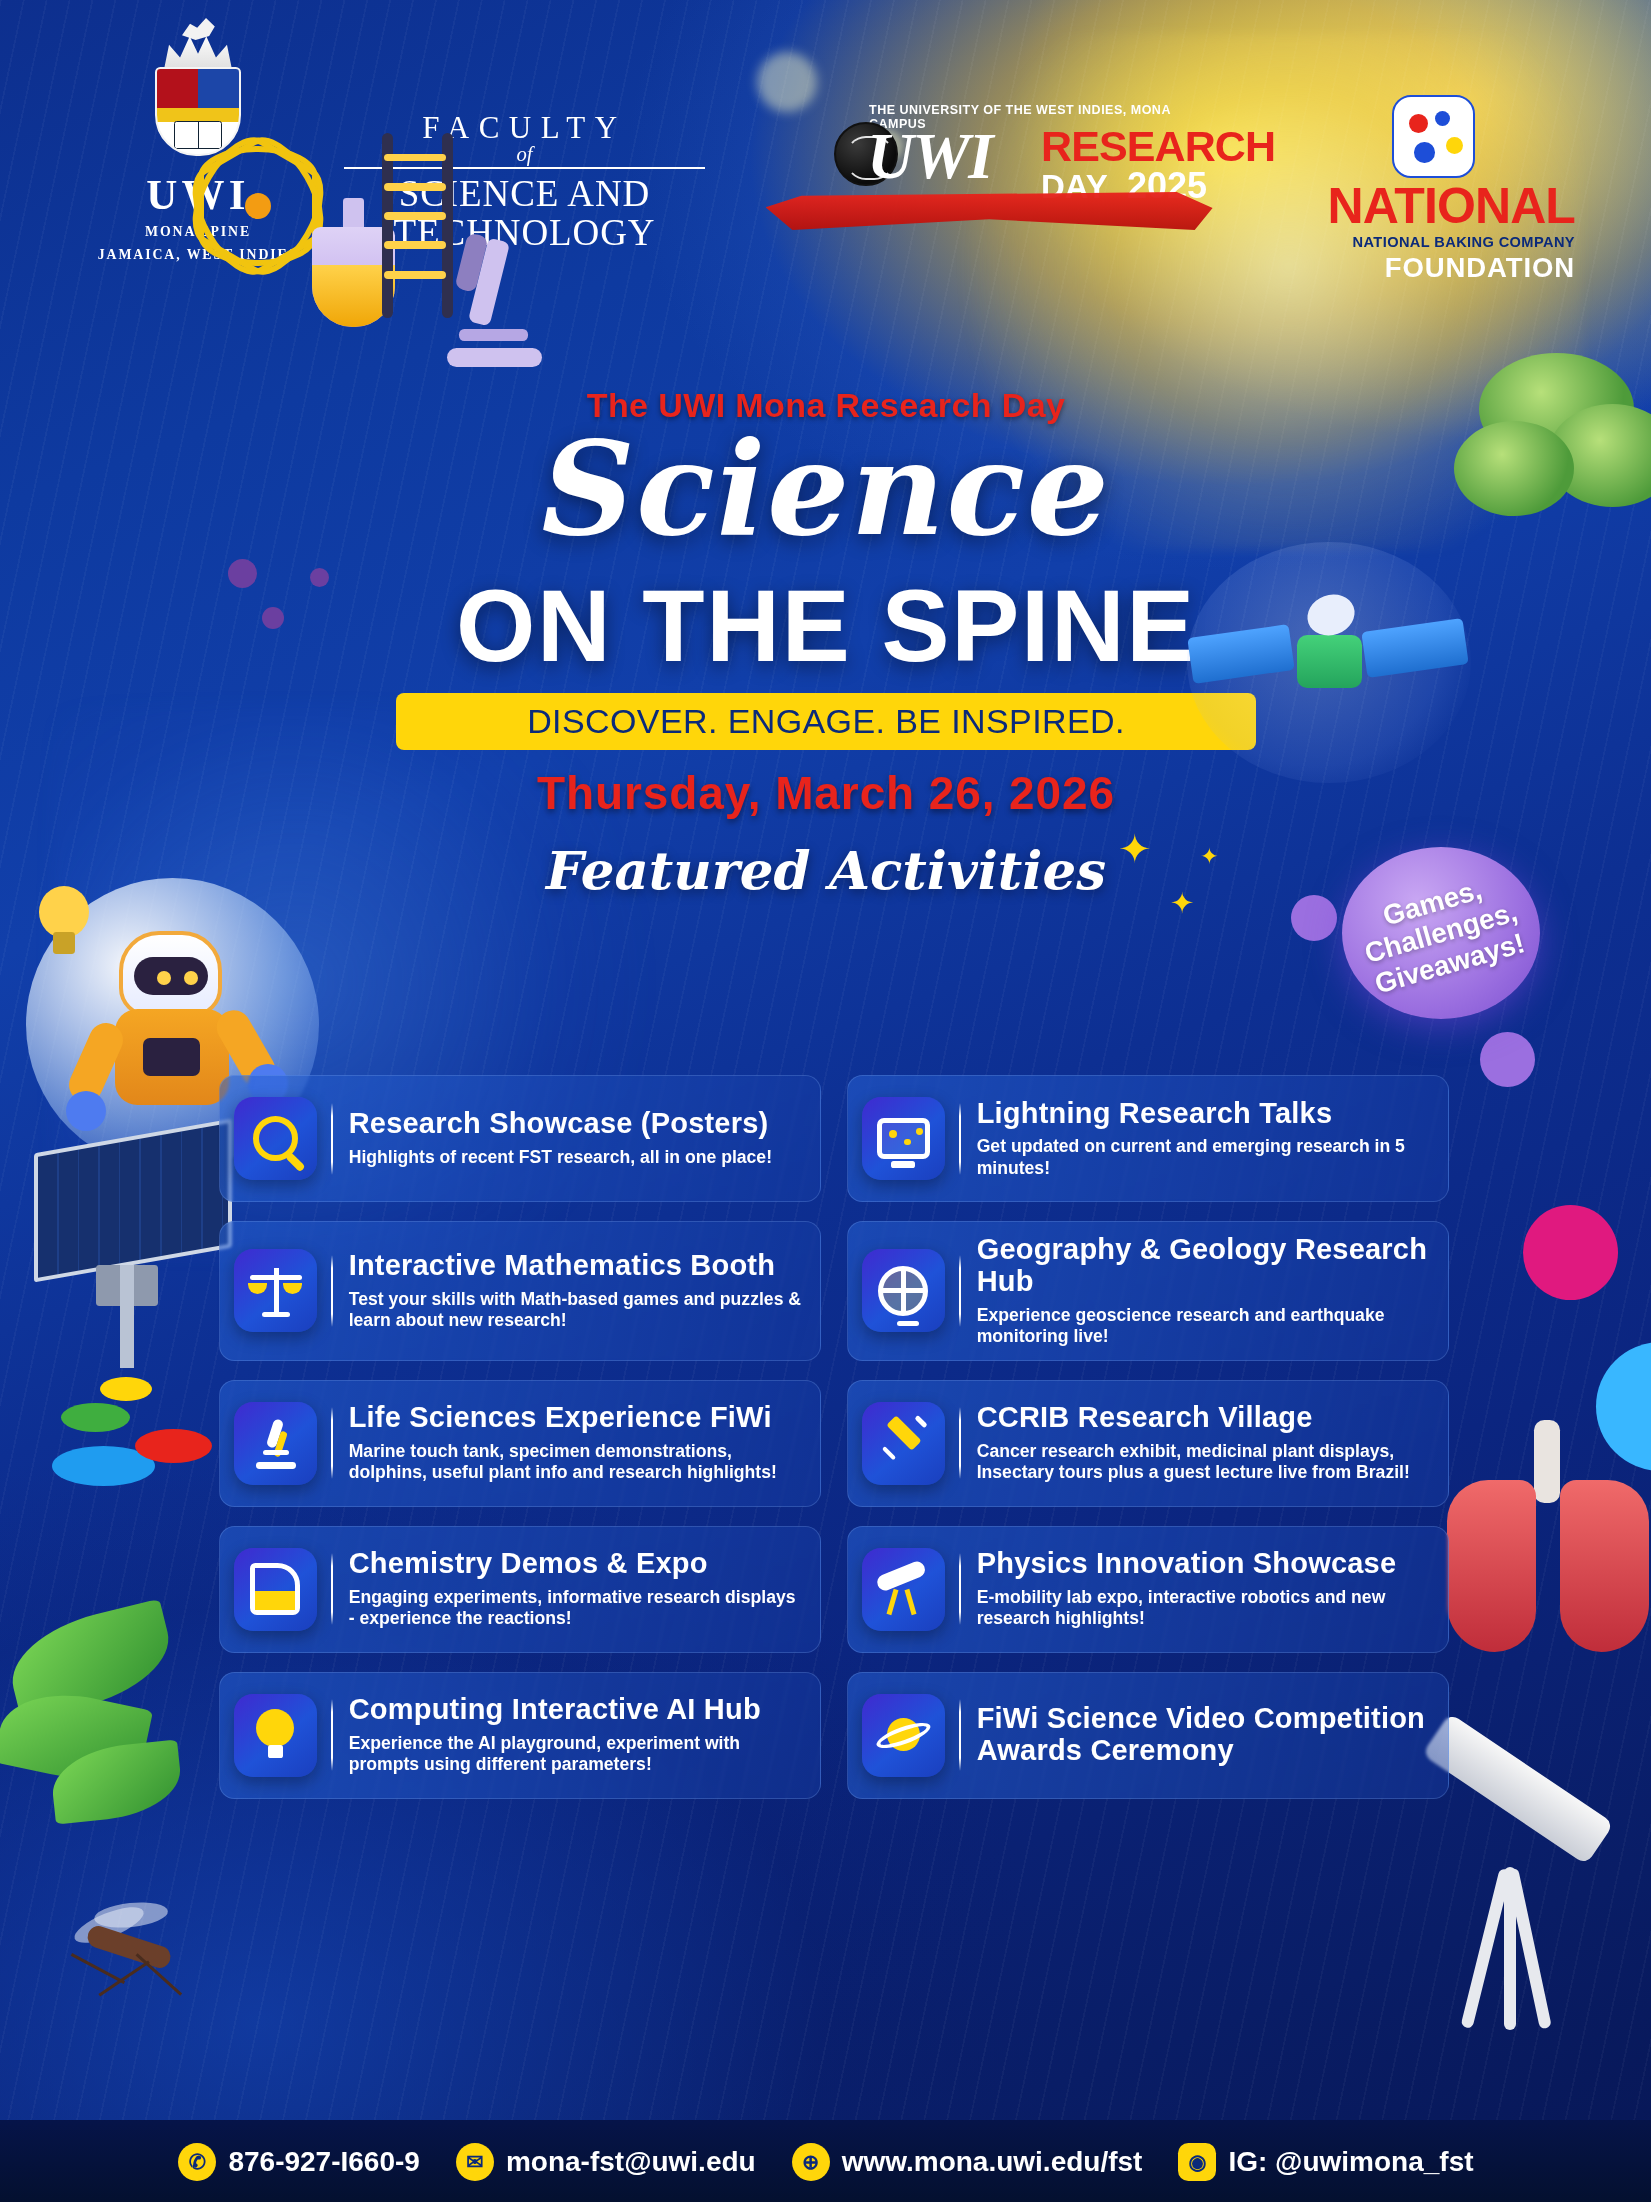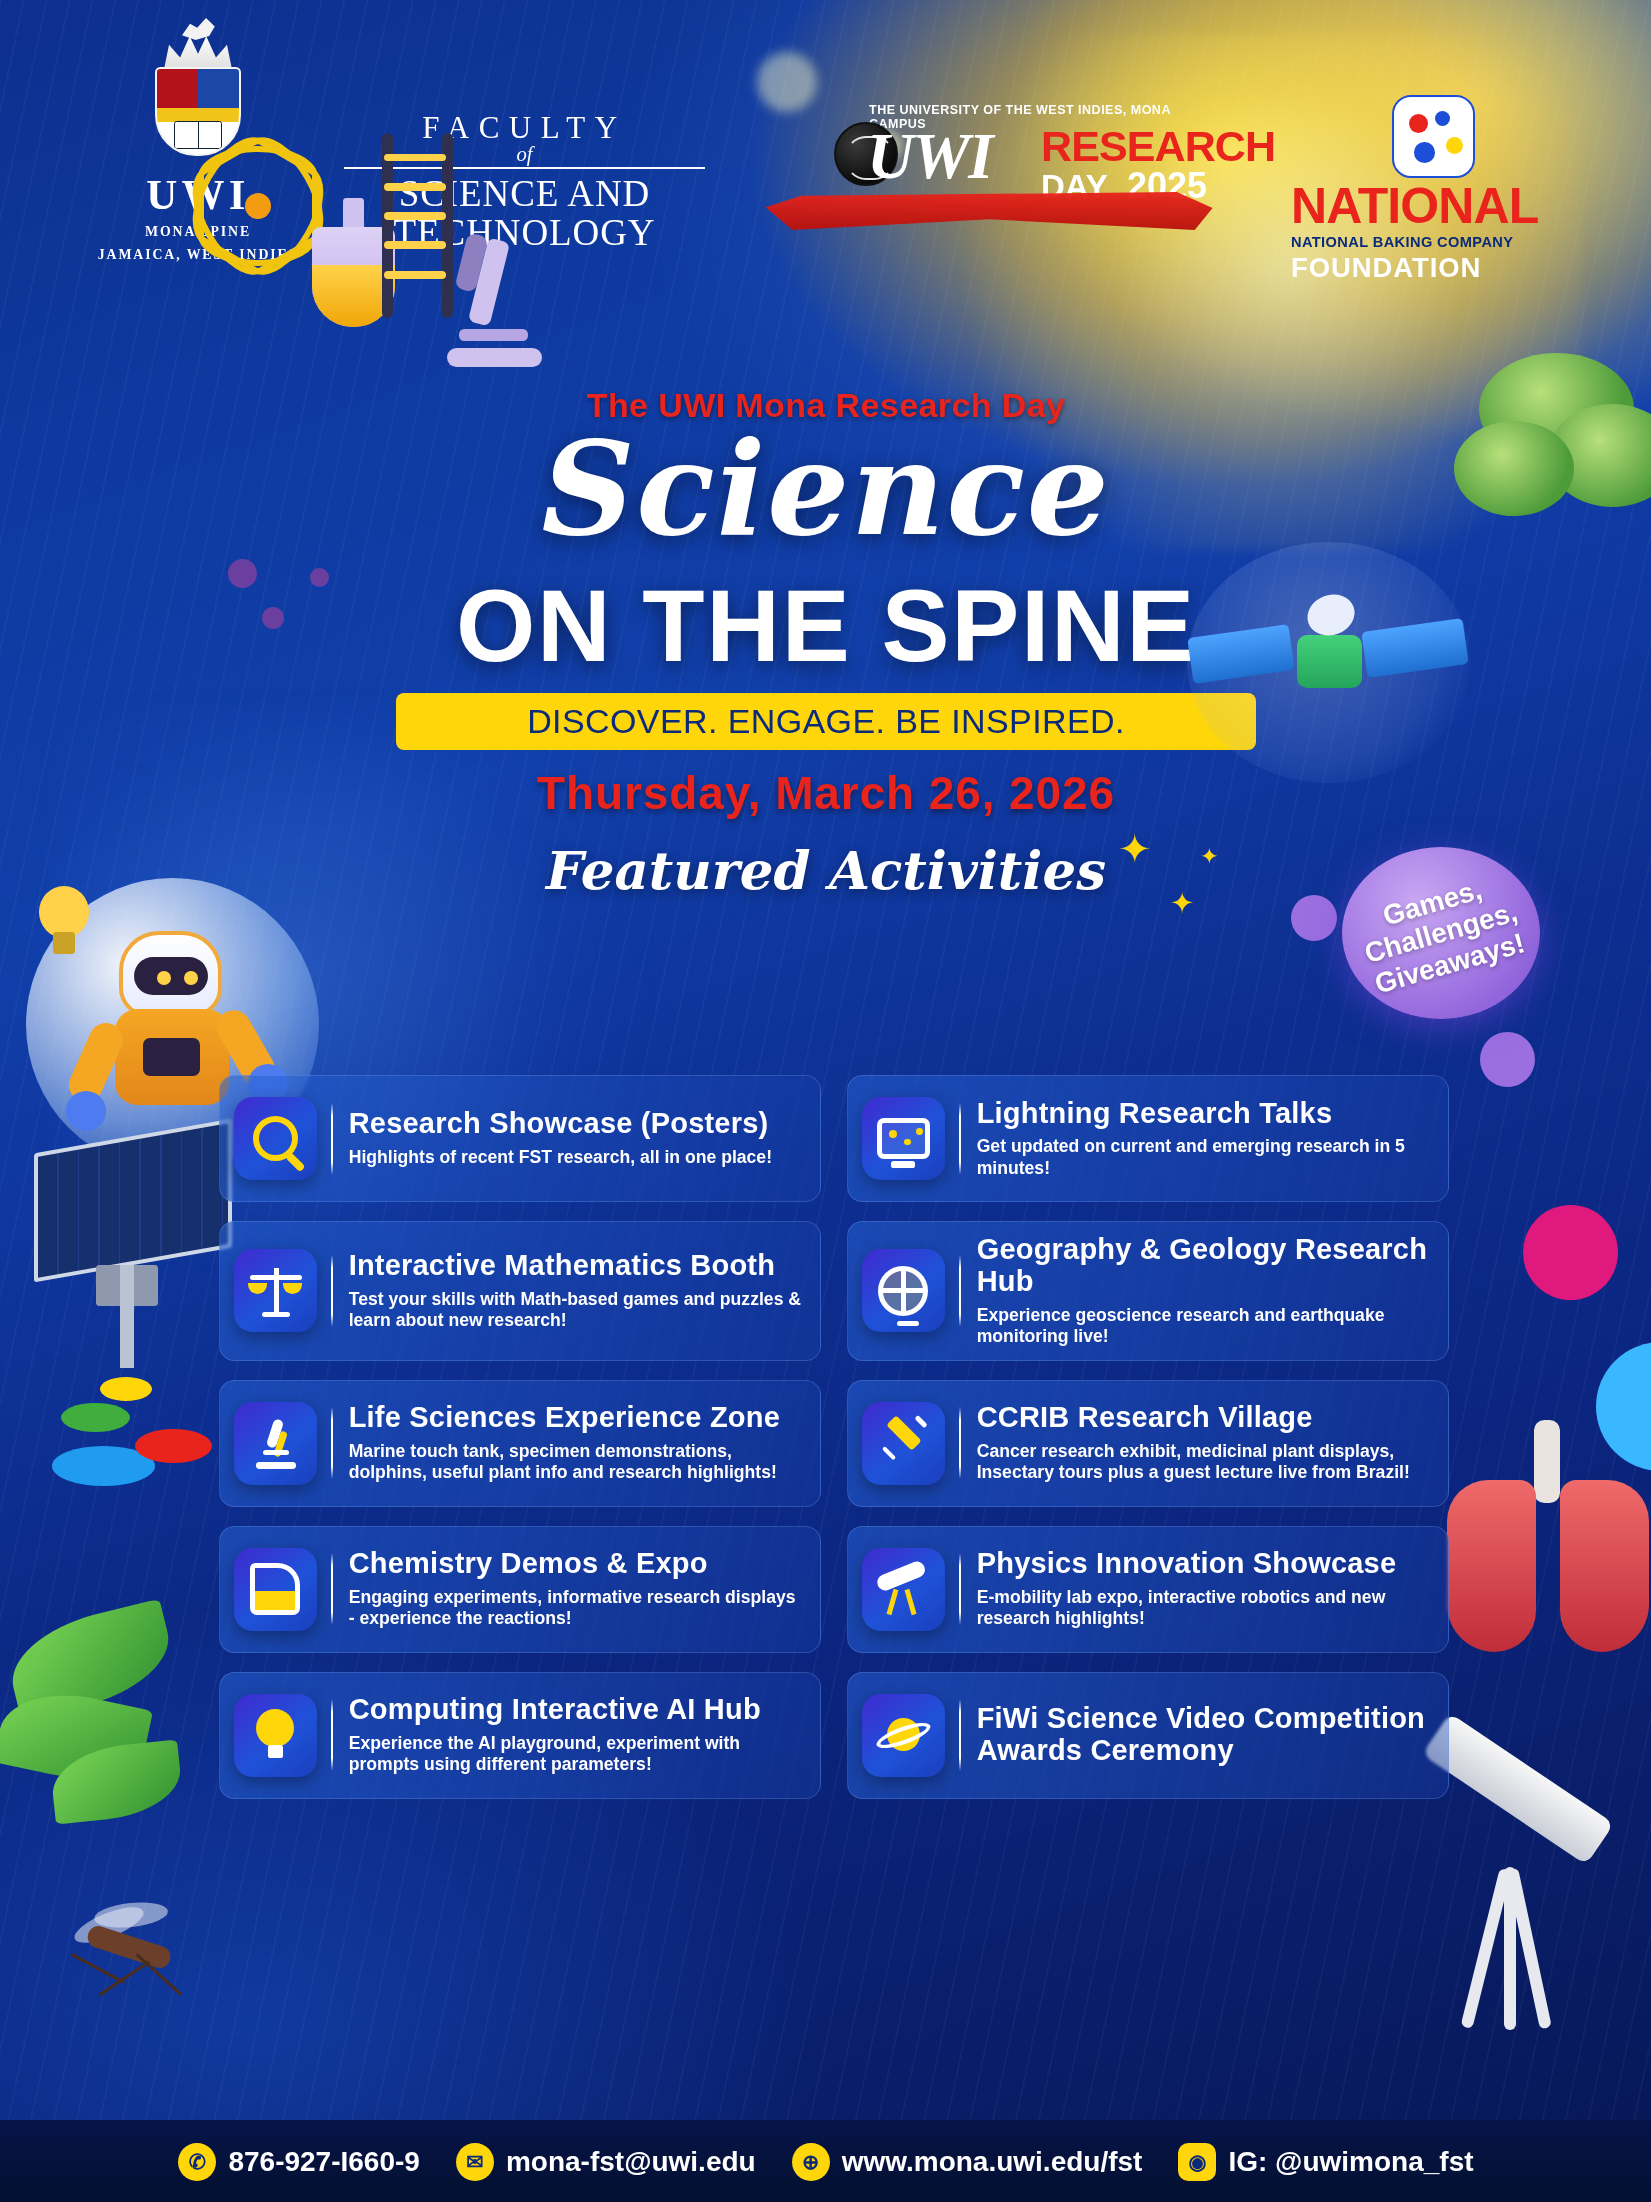--- a/index.html
+++ b/index.html
@@ -104,21 +104,21 @@
   }
   .rd-day { position: absolute; left: 284px; top: 65px; font-weight: 700; font-size: 33px; color: #fff; letter-spacing: 0px; }
   .rd-year { position: absolute; left: 370px; top: 62px; font-weight: 700; font-size: 36px; color: #fff; }
   .rd-ribbon {
     position: absolute; left: 8.6px; top: 89px; width: 447px; height: 38px;
     background: linear-gradient(#e8241c, #b8110c);
     clip-path: polygon(0% 40%, 8% 10%, 92% 0%, 100% 42%, 96% 100%, 50% 72%, 6% 100%);
     opacity: 0.96;
   }
 
-  .nbc { position: absolute; left: 1291px; top: 95px; width: 284px; text-align: left; }
+  .nbc { position: absolute; left: 1291px; top: 95px; width: 284px; text-align: right; }
   .nbc-badge {
     width: 83px; height: 83px; margin: 0 auto 5.2px auto; background: #fff; border-radius: 19px;
     position: relative; border: 2.6px solid #1d4ed8;
   }
   .nbc-badge .dot { position: absolute; border-radius: 50%; }
   .nbc-name { font-size: 50px; font-weight: 700; color: #e8241c; letter-spacing: -0.9px; line-height: 0.95; }
   .nbc-sub { font-size: 14.6px; font-weight: 700; color: #0b2a7a; letter-spacing: 0.4px; margin-top: 3.4px; }
   .nbc-found { font-size: 27.5px; font-weight: 700; color: #fff; letter-spacing: 0.9px; margin-top: 1.7px; }
 
   
@@ -564,21 +564,21 @@
       <div class="card-icon">
         <span class="g g-micro">
             <i class="tube2"></i>
             <i class="arm2"></i>
             <i class="stage2"></i>
             <i class="base2"></i>
           </span>
       </div>
       <div class="card-divider"></div>
       <div class="card-text">
-        <div class="card-title">Life Sciences Experience Zone</div>
+        <div class="card-title">Life Sciences Experience FiWi</div>
         <div class="card-desc">Marine touch tank, specimen demonstrations, dolphins, useful plant info and research highlights!</div>
       </div>
     </div>
 
     <div class="card">
       <div class="card-icon">
         <span class="g g-syringe">
             <i class="barrel"></i>
             <i class="needle"></i>
             <i class="plung"></i>

